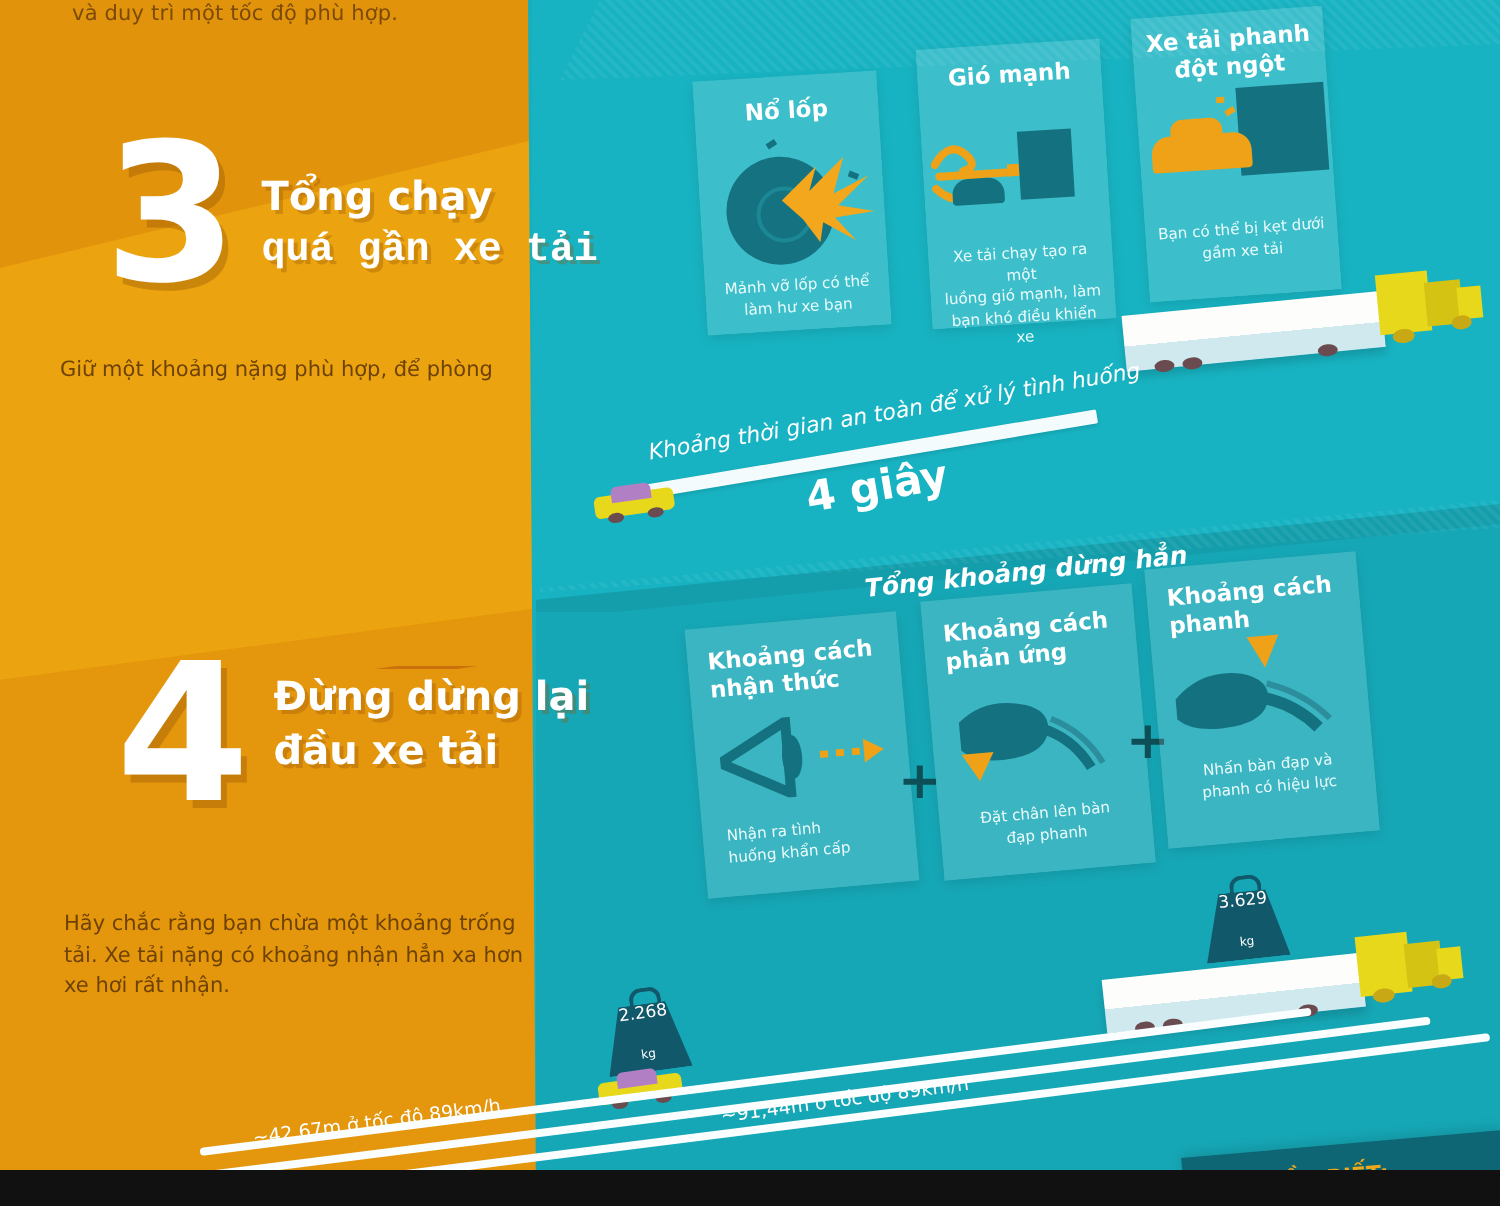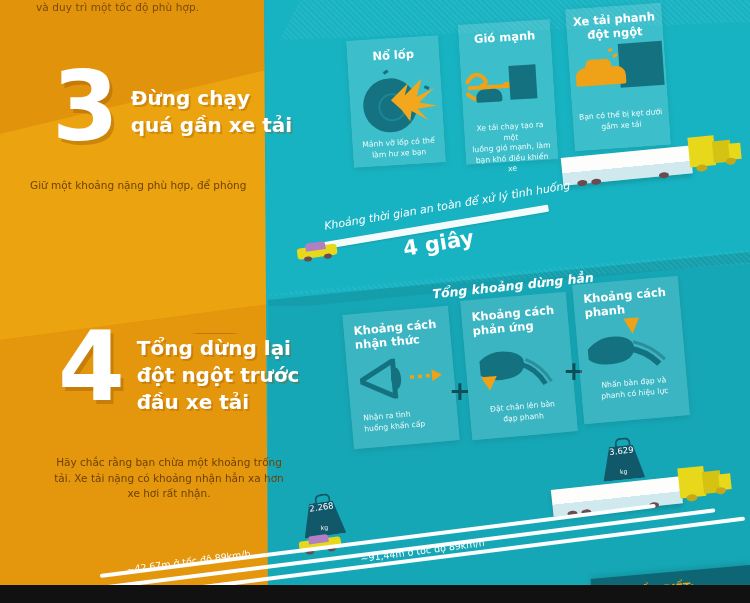--- a/index.html
+++ b/index.html
@@ -115,22 +115,22 @@
     <div class="teal-shadeband"></div>
     <div class="top-grain"></div>
     <div class="mid-grain"></div>
   </div>
 
   <div class="toptext">và duy trì một tốc độ phù hợp.</div>
 
   <div class="numblock" style="left:52px;top:70px;">
     <div class="bignum">3</div>
     <div>
-      <div class="headline" style="margin-top:16px;">Đừng chạy</div>
-      <div class="headline" style="margin-top:2px;">quá gần xe tải</div>
+      <div class="headline" style="margin-top:16px;">Tổng chạy</div>
+      <div class="headline" style="margin-top:2px;font-family:Liberation Mono, monospace;">quá gần xe tải</div>
     </div>
   </div>
   <div class="body" style="left:30px;top:178px;">
     <div>Giữ một khoảng nặng phù hợp, để phòng</div>
   </div>
 
   <div class="card" style="left:350px;top:38px;width:92px;height:127px;transform:rotate(-3.5deg);">
     <div class="ctitle" style="top:10px;">Nổ lốp</div>
     <div style="position:absolute;left:13px;top:40px;">
       <div class="tire" style="left:0;top:0;"></div>
@@ -206,26 +206,25 @@
   <div style="position:absolute;left:296px;top:245px;transform:rotate(-8deg);">
     <div class="orangecar" style="left:0;top:4px;width:40px;height:11px;background:#E8D81B;border-radius:3px;"></div>
     <div style="position:absolute;left:9px;top:0px;width:20px;height:8px;background:#B07FC4;border-radius:3px 3px 0 0;"></div>
     <div class="wheel" style="left:6px;top:13px;width:8px;height:5px;"></div>
     <div class="wheel" style="left:26px;top:13px;width:8px;height:5px;"></div>
   </div>
 
   <div class="numblock" style="left:58px;top:330px;">
     <div class="bignum">4</div>
     <div>
-      <div class="headline" style="margin-top:6px;">Tổng dừng lại</div>
-      <div class="headline" style="margin-top:2px;">đột ngột trước</div>
+      <div class="headline" style="margin-top:6px;">Đừng dừng lại</div>
       <div class="headline" style="margin-top:2px;">đầu xe tải</div>
     </div>
   </div>
-  <div class="body" style="left:44px;top:455px;width:250px;text-align:center;">
+  <div class="body" style="left:32px;top:455px;width:250px;">
     <div>Hãy chắc rằng bạn chừa một khoảng trống</div>
     <div>tải. Xe tải nặng có khoảng nhận hẳn xa hơn</div>
     <div>xe hơi rất nhận.</div>
   </div>
 
   <div class="sectitle" style="left:432px;top:278px;transform:rotate(-6deg);">Tổng khoảng dừng hẳn</div>
 
   <div class="card" style="left:348px;top:310px;width:106px;height:135px;transform:rotate(-5deg);">
     <div class="ctitle" style="top:10px;text-align:left;left:10px;">Khoảng cách</div>
     <div class="ctitle" style="top:24px;text-align:left;left:10px;">nhận thức</div>

